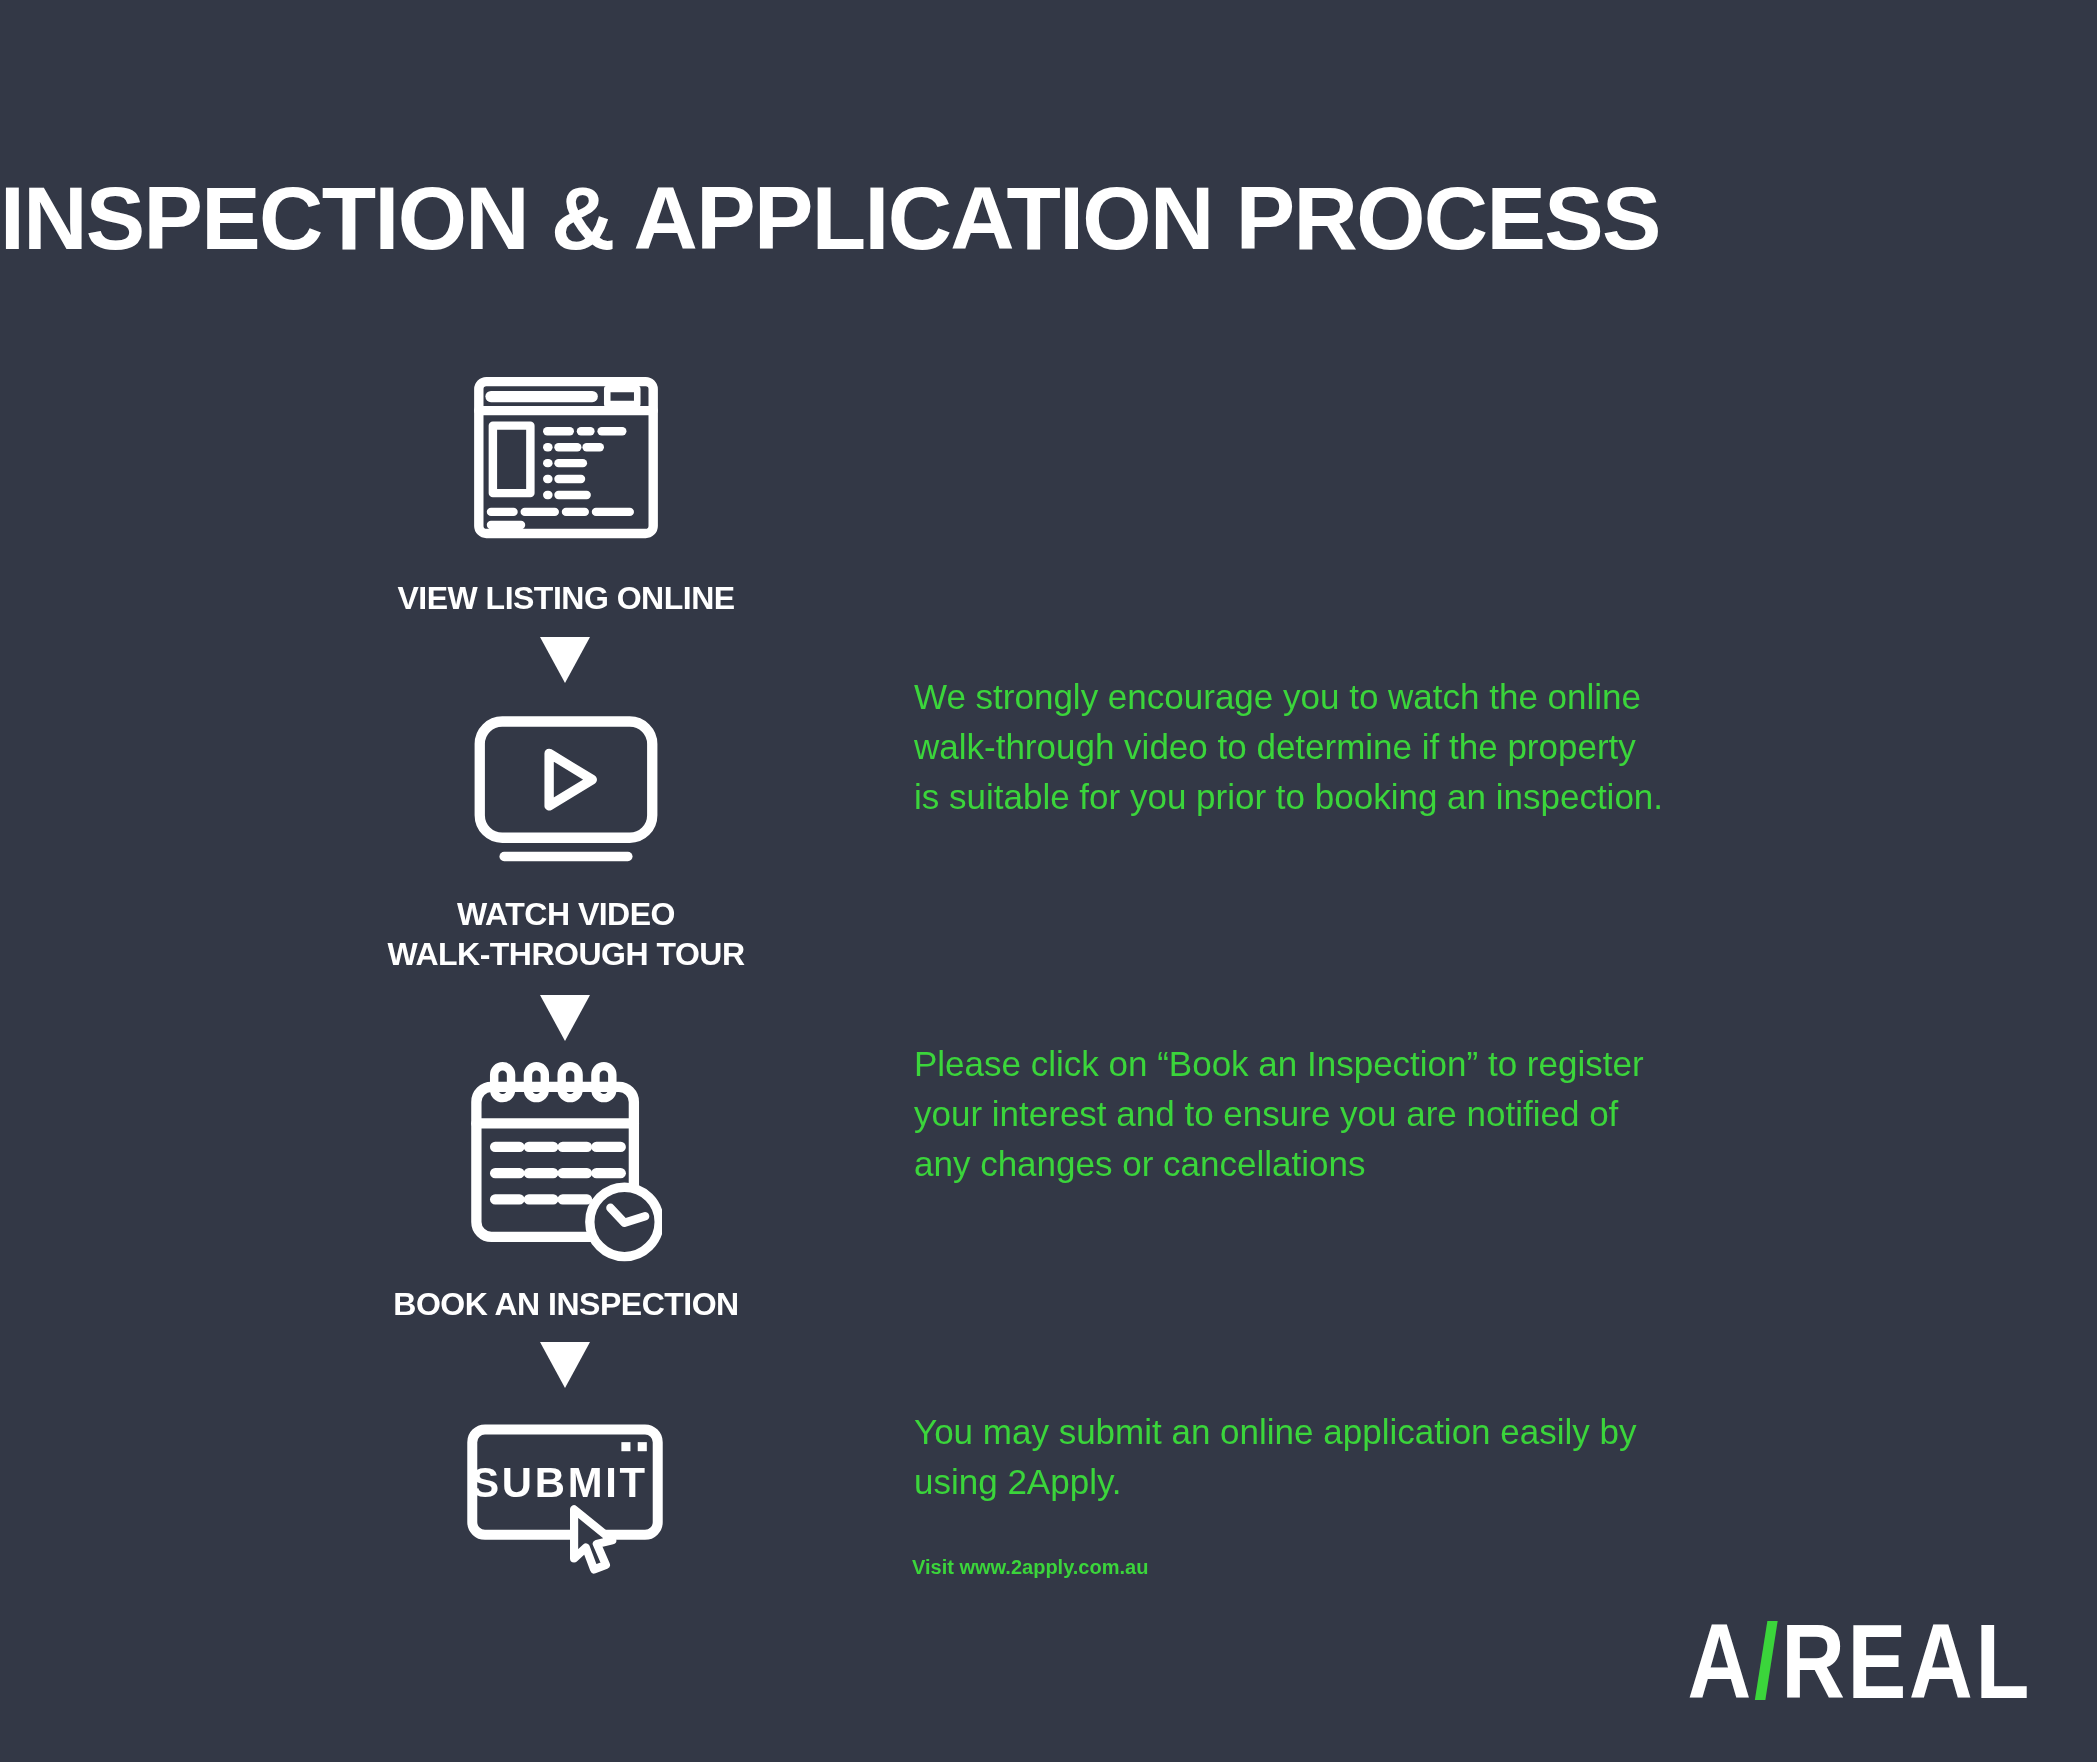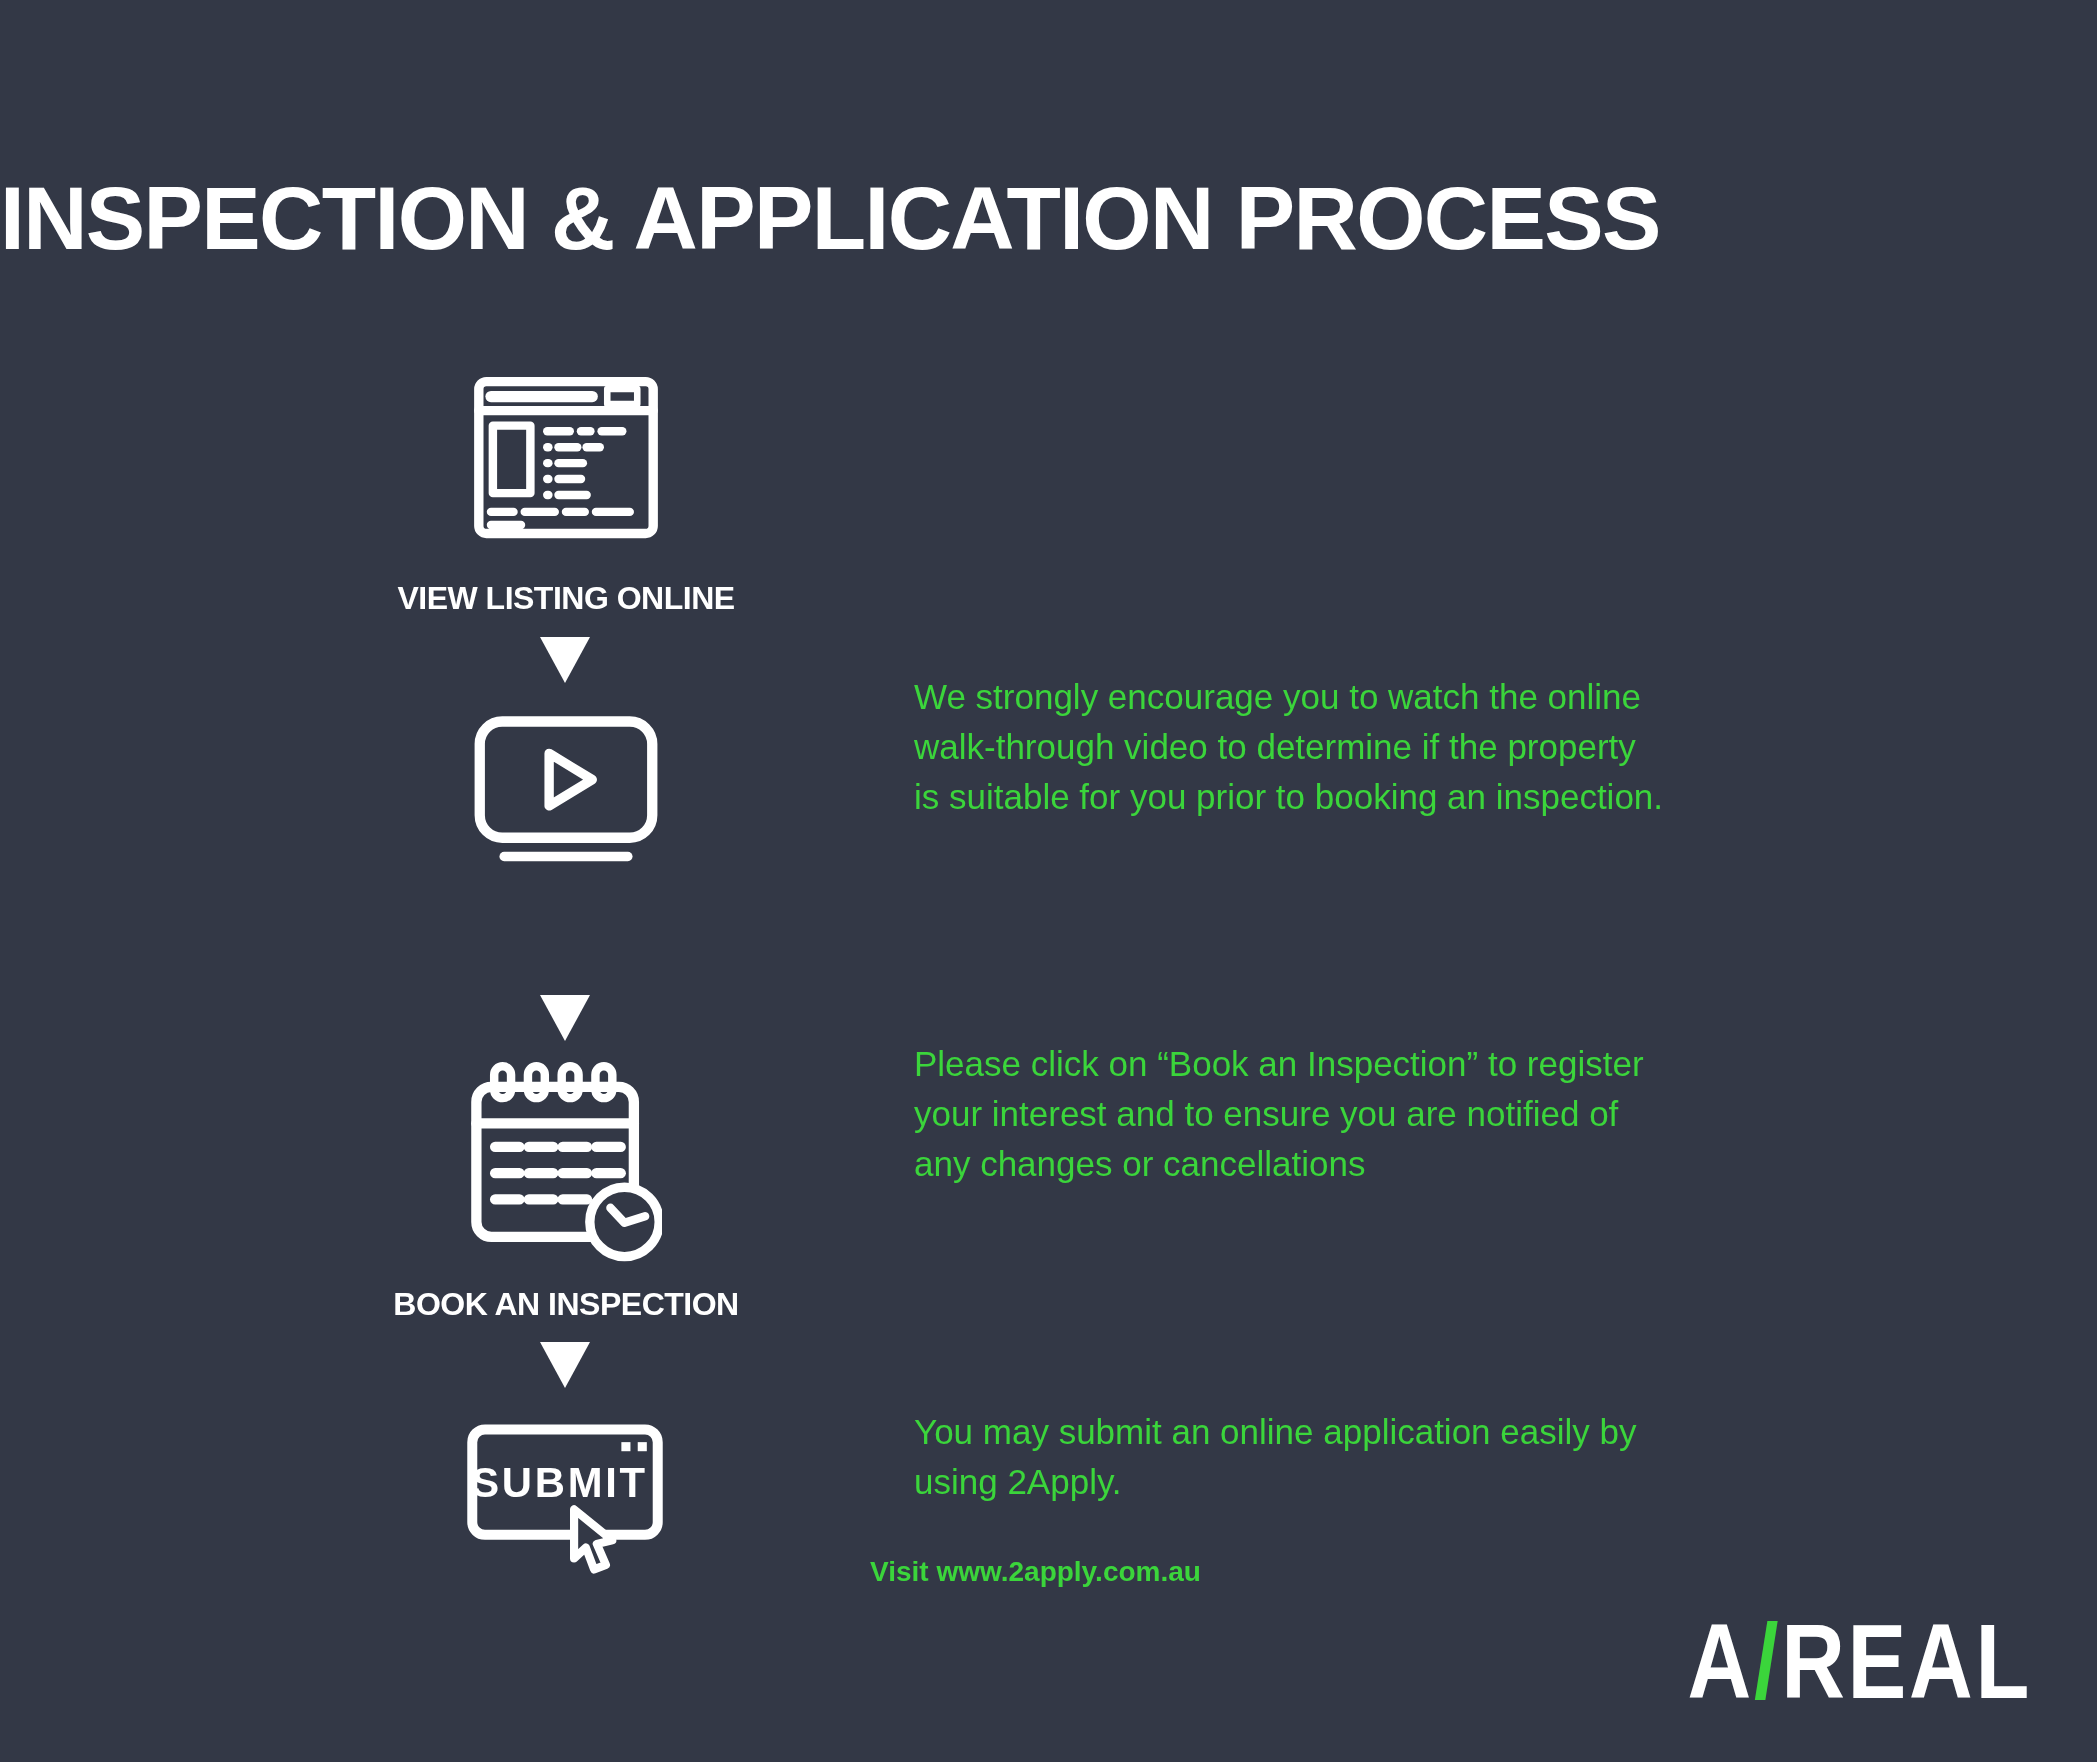--- a/index.html
+++ b/index.html
@@ -51,23 +51,23 @@
     left: 914px; width: 1152px;
     color: #3bd53b;
     font-size: 35px;
     line-height: 50px;
     letter-spacing: 0px;
     white-space: pre-line;
   }
 
   .visit-link {
     position: absolute;
-    left: 870px;
+    left: 912px;
     color: #3bd53b;
-    font-size: 28px;
+    font-size: 20px;
     font-weight: bold;
     white-space: nowrap;
   }
 
   .logo {
     position: absolute;
     right: 65px; top: 1602px;
     color: #ffffff;
     font-weight: bold;
     font-size: 105px;
@@ -137,20 +137,22 @@
 
   <div class="down-arrow" id="arrow1"></div>
 
   <div class="icon-box" id="icon2">
     <svg viewBox="0 0 100 88" fill="none" stroke="#ffffff" stroke-linecap="round" stroke-linejoin="round">
       <rect x="4" y="4" width="92" height="62" rx="12" stroke-width="5.5"></rect>
       <path d="M41 21 L64 35 L41 49 Z" stroke-width="5"></path>
       <line x1="17" y1="76" x2="83" y2="76" stroke-width="5"></line>
     </svg>
   </div>
+  <div class="step-label" id="label2">WATCH VIDEO
+WALK-THROUGH TOUR</div>
   <div class="desc" id="desc2">We strongly encourage you to watch the online
 walk-through video to determine if the property
 is suitable for you prior to booking an inspection.</div>
 
   <div class="down-arrow" id="arrow2"></div>
 
   <div class="icon-box" id="icon3">
     <svg viewBox="0 0 104 112" fill="none" stroke="#ffffff" stroke-linecap="round" stroke-linejoin="round">
       <rect x="5" y="17" width="84" height="80" rx="8" stroke-width="5.5"></rect>
       <line x1="5" y1="36.5" x2="89" y2="36.5" stroke-width="5.5"></line>

